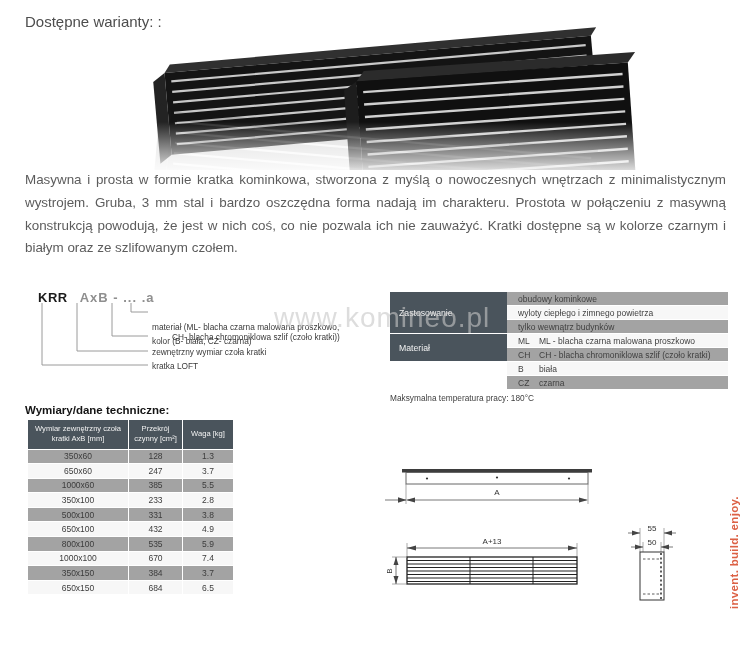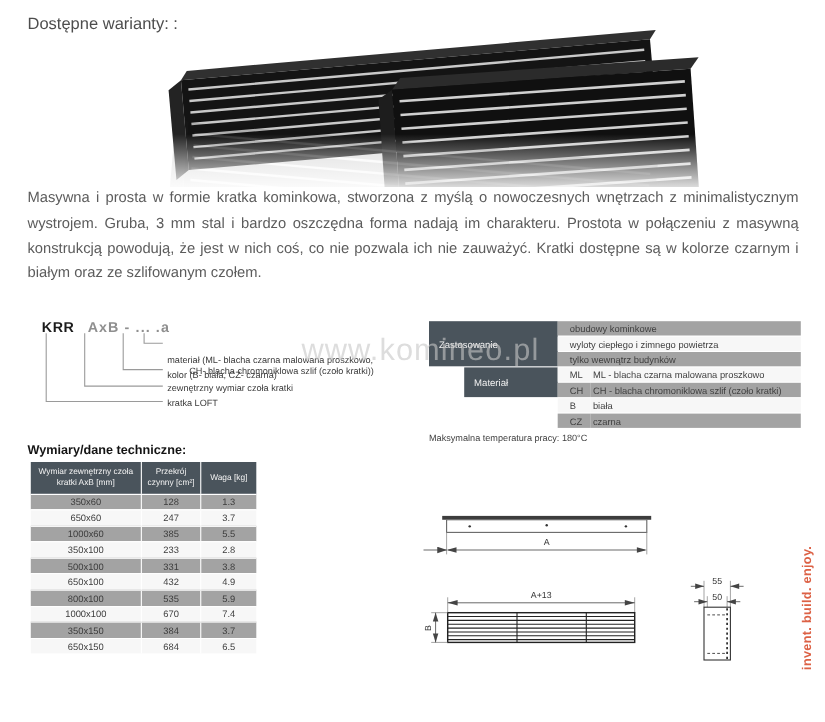--- a/index.html
+++ b/index.html
@@ -162,21 +162,21 @@
     <div>CH- blacha chromoniklowa szlif (czoło kratki))</div>
     <div>zewnętrzny wymiar czoła kratki</div>
     <div>kratka LOFT</div>
   </div>
 
 <div class="abs spec-table" id="specTable">
     <div class="dark" style="grid-area: 1 / 1 / span 3;">Zastosowanie</div>
     <div class="cell full shade-a" style="grid-area: 1 / 2 / auto / 4;">obudowy kominkowe</div>
     <div class="cell full shade-a" style="grid-area: 3 / 2 / auto / 4;">tylko wewnątrz budynków</div>
     <div class="cell full shade-b" style="grid-area: 2 / 2 / auto / 4;">wyloty ciepłego i zimnego powietrza</div>
-    <div class="dark" style="grid-area: 4 / 1 / span 2; margin-left: 32px;">Materiał</div>
+    <div class="dark" style="grid-area: 4 / 1 / span 2;">Materiał</div>
     <div class="cell code shade-b" style="grid-area: 4 / 2;">ML</div>
     <div class="cell txt shade-b" style="grid-area: 4 / 3;">ML - blacha czarna malowana proszkowo</div>
     <div class="cell code shade-a" style="grid-area: 5 / 2;">CH</div>
     <div class="cell txt shade-a" style="grid-area: 5 / 3;">CH - blacha chromoniklowa szlif (czoło kratki)</div>
     <div class="cell code shade-b" style="grid-area: 6 / 2;">B</div>
     <div class="cell txt shade-b" style="grid-area: 6 / 3;">biała</div>
     <div class="cell code shade-a" style="grid-area: 7 / 2;">CZ</div>
     <div class="cell txt shade-a" style="grid-area: 7 / 3;">czarna</div>
   </div>
 <div class="abs spec-footnote">Maksymalna temperatura pracy: 180°C</div>

